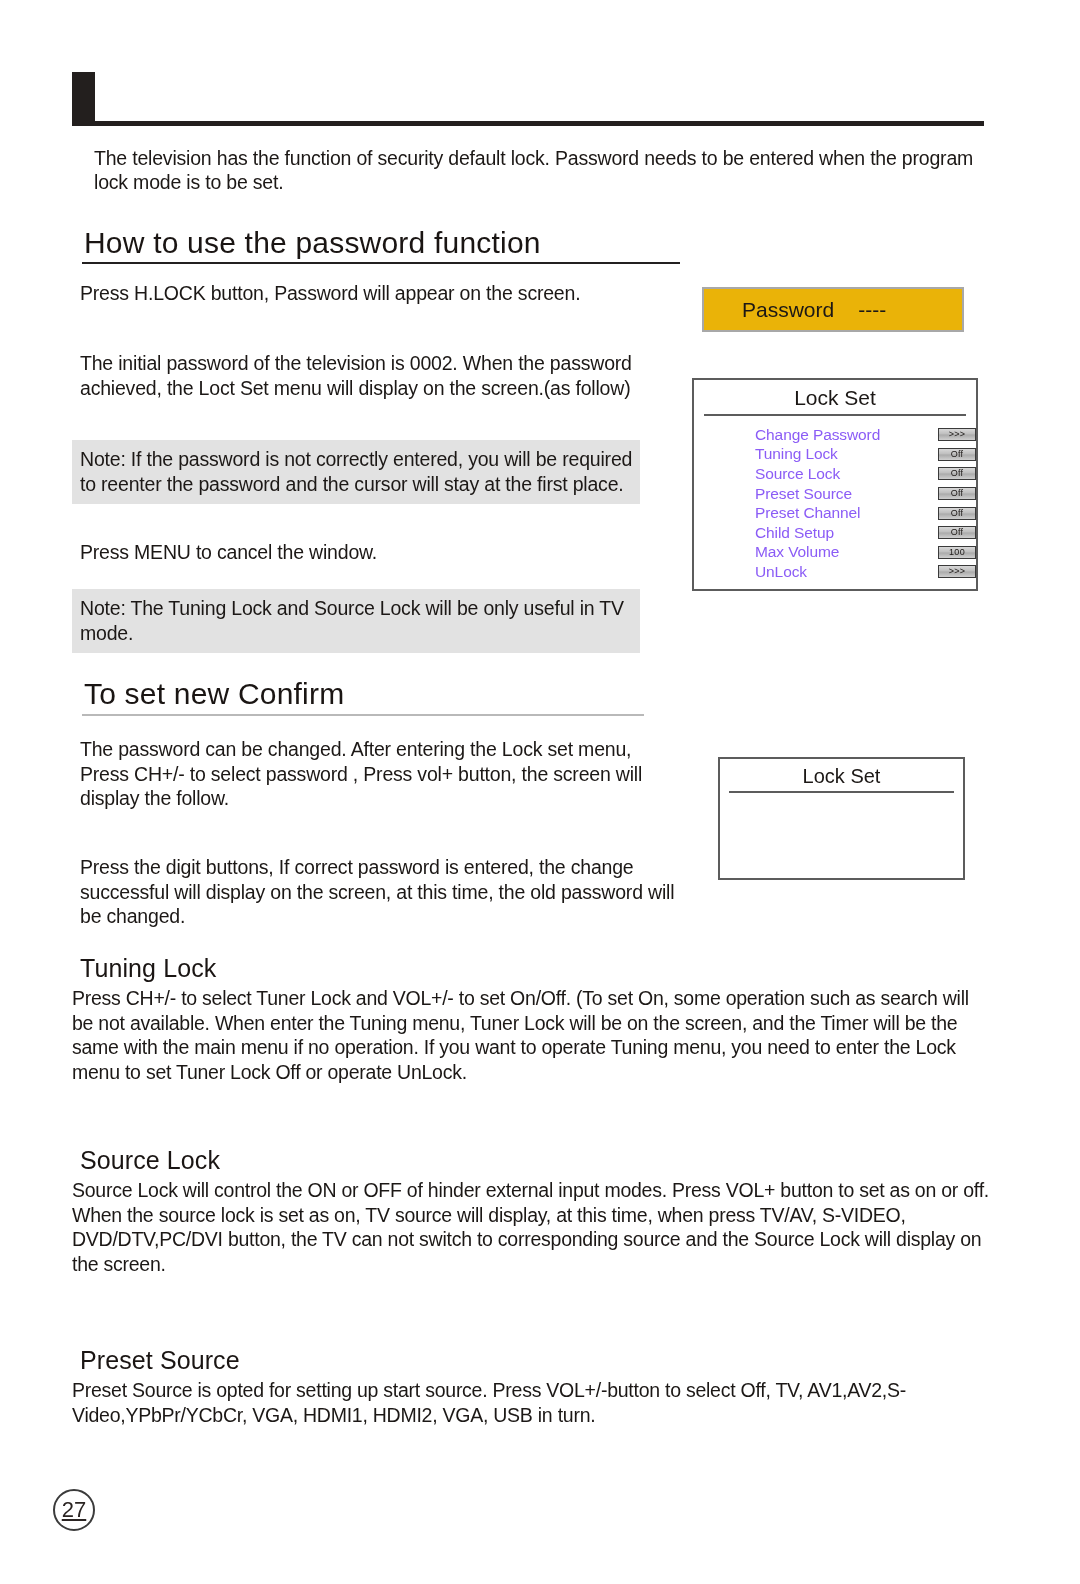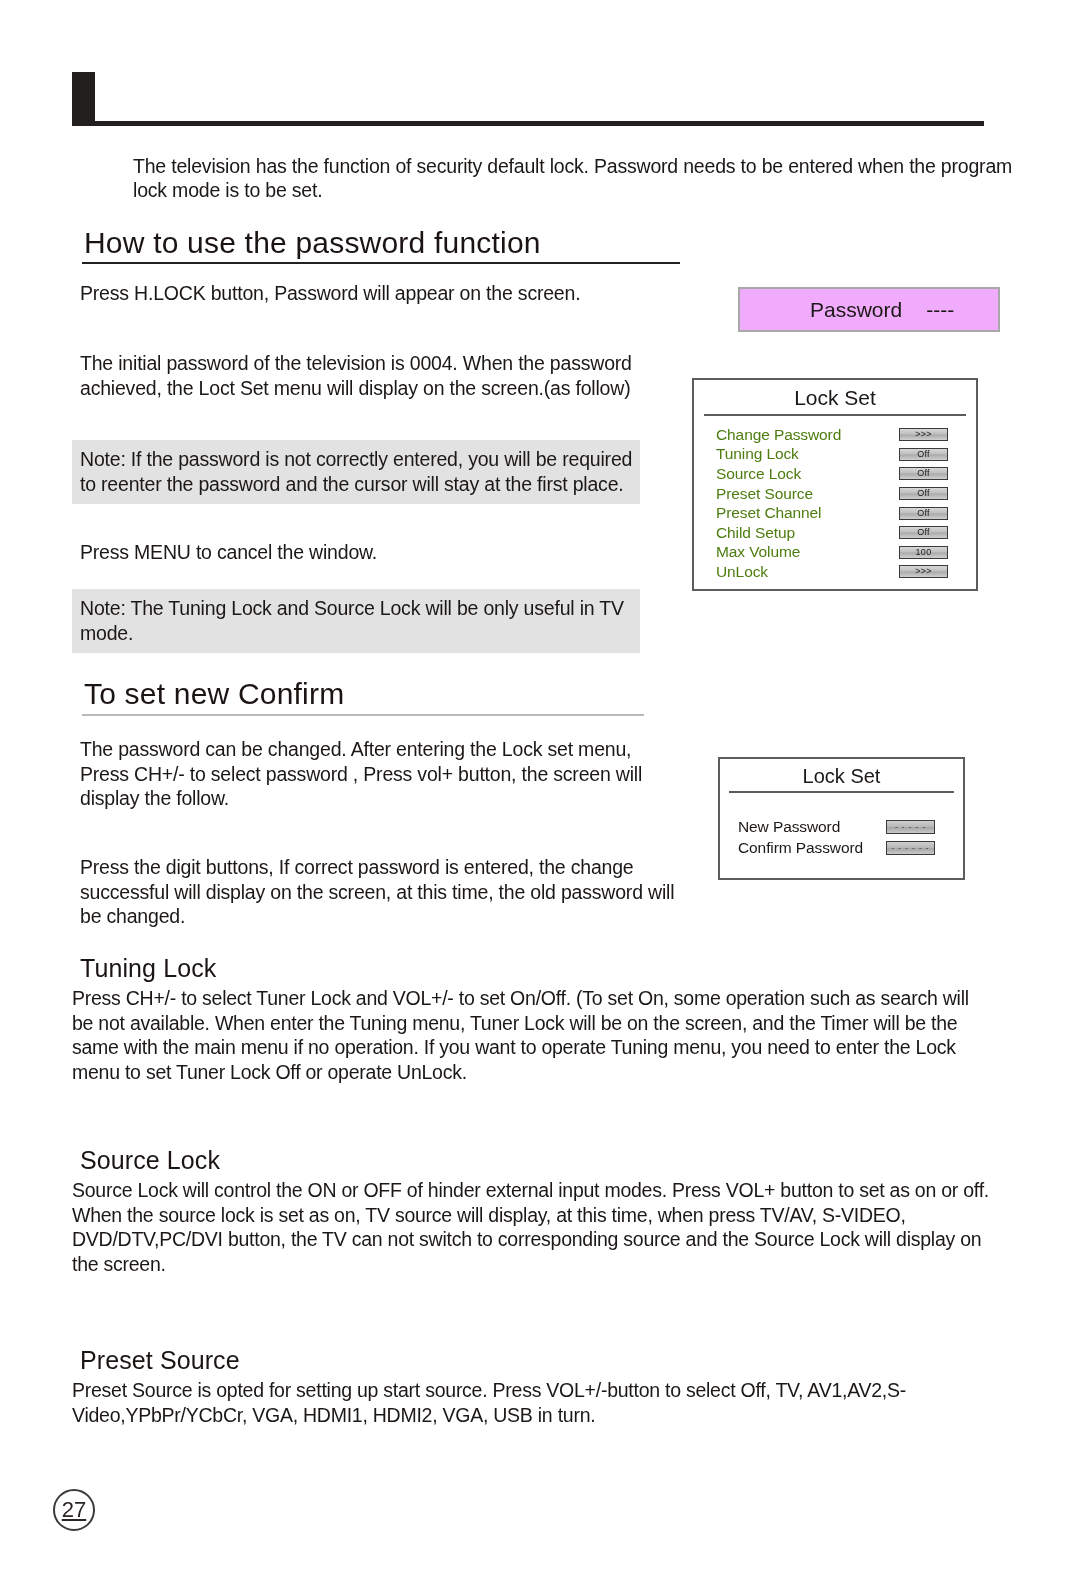--- a/index.html
+++ b/index.html
@@ -49,26 +49,25 @@
     top: 53px;
     width: 912px;
     height: 5px;
     background: #231f1e;
   }
 
   
   #intro-para {
     position: absolute;
     left: 94px;
-    top: 154px;
+    top: 146px;
     width: 880px;
     font-size: 19.5px;
     line-height: 24px;
     letter-spacing: -0.2px;
-    margin-left: 39px;
   }
 
   
   .section-head {
     position: absolute;
     font-size: 30px;
     font-weight: normal;
     letter-spacing: 0.2px;
     color: #1a1513;
     white-space: nowrap;
@@ -139,30 +138,29 @@
 
   #head-source { left: 80px; top: 1146px; }
   #para-source { left: 72px; top: 1178px; width: 920px; }
 
   #head-preset { left: 80px; top: 1346px; }
   #para-preset { left: 72px; top: 1378px; width: 920px; }
 
   
   #osd-password {
     position: absolute;
-    left: 738px;
+    left: 702px;
     top: 287px;
     width: 262px;
     height: 45px;
     border: 2px solid #a8a8a8;
-    background: #f0abfc;
-    box-sizing: border-box;
-    display: flex;
-    align-items: center;
-    padding-left: 32px;
+    background: #eab308;
+    box-sizing: border-box;
+    display: flex;
+    align-items: center;
   }
   #osd-password-label {
     margin-left: 38px;
     font-size: 21px;
     color: #1c1816;
   }
   #osd-password-value {
     margin-left: 24px;
     font-size: 21px;
     letter-spacing: 0px;
@@ -196,24 +194,25 @@
     padding: 9px 0 0 0;
   }
   .osd-row {
     display: flex;
     align-items: center;
     height: 19.6px;
     padding-left: 22px;
   }
   .osd-row-label {
     font-size: 15.5px;
-    color: #4d7c0f;
+    color: #8b5cf6;
     flex: 0 0 183px;
     white-space: nowrap;
     letter-spacing: -0.1px;
+    margin-left: 39px;
   }
   .osd-chip {
     width: 49px;
     height: 13px;
     border: 1px solid #3a3a3a;
     background: linear-gradient(to bottom, #d8d8d8 0%, #bdbdbd 48%, #a9a9a9 52%, #cfcfcf 100%);
     display: flex;
     align-items: center;
     justify-content: center;
     box-sizing: border-box;
@@ -307,21 +306,21 @@
   <div id="title-bar-mark"></div>
   <div id="title-rule"></div>
 </div>
 
 <div id="intro-para" class="body-para">The television has the function of security default lock. Password needs to be entered when the program lock mode is to be set.</div>
 
 <div id="head-howto" class="section-head">How to use the password function</div>
 <div id="rule-howto" class="section-rule"></div>
 
 <div id="para-hlock" class="body-para">Press H.LOCK button, Password will appear on the screen.</div>
-<div id="para-initial" class="body-para"> The initial password of the television is 0004. When the password achieved, the Loct Set menu will display on the screen.(as follow)</div>
+<div id="para-initial" class="body-para"> The initial password of the television is 0002. When the password achieved, the Loct Set menu will display on the screen.(as follow)</div>
 <div id="note-1" class="note-box">Note: If the password is not correctly entered, you will be required to reenter the password and the cursor will stay at the first place.</div>
 <div id="para-menu" class="body-para">Press MENU to cancel the window.</div>
 <div id="note-2" class="note-box">Note: The Tuning Lock and Source Lock will be only useful in TV mode.</div>
 
 <div id="osd-password">
   <div id="osd-password-label">Password</div>
   <div id="osd-password-value">----</div>
 </div>
 
 <div id="osd-lockset">
@@ -390,37 +389,20 @@
 
 <div id="head-setnew" class="section-head">To set new   Confirm</div>
 <div id="rule-setnew" class="section-rule light"></div>
 
 <div id="para-canchange" class="body-para">The password can be changed.     After entering the Lock set menu, Press CH+/- to select password , Press vol+ button, the screen will display the follow.</div>
 <div id="para-digit" class="body-para">Press the digit buttons, If correct password is entered, the change successful will display on the screen, at this time, the old password will be changed.</div>
 
 <div id="osd-lockset2">
   <div id="osd-lockset2-title">Lock Set</div>
   <div id="osd-lockset2-divider"></div>
-  <div id="osd-lockset2-rows">
-
-    <div class="osd-row2">
-      <div class="osd-row2-label">New Password</div>
-      <div class="osd-chip2">
-          <span>- - - - -</span>
-        </div>
-    </div>
-
-    <div class="osd-row2">
-      <div class="osd-row2-label">Confirm Password</div>
-      <div class="osd-chip2">
-          <span>- - - - - -</span>
-        </div>
-    </div>
-
-  </div>
 </div>
 
 <div id="head-tuning" class="sub-head">Tuning Lock</div>
 <div id="para-tuning" class="sub-para">Press CH+/- to select Tuner Lock and VOL+/- to set On/Off.  (To set On, some operation such as search will be not available. When enter the Tuning menu, Tuner Lock will be on the screen, and the Timer will be the same with the main menu if no operation. If you want to operate Tuning menu, you need to enter the Lock menu to set Tuner Lock Off or operate UnLock.</div>
 
 <div id="head-source" class="sub-head">Source Lock</div>
 <div id="para-source" class="sub-para">Source Lock will control the ON or OFF of hinder external input modes. Press VOL+ button to set as on or off. When the source lock is set as on, TV source will display, at this time, when press TV/AV, S-VIDEO, DVD/DTV,PC/DVI button, the TV can not switch to corresponding source and the Source Lock will display on the screen.</div>
 
 <div id="head-preset" class="sub-head">Preset Source</div>
 <div id="para-preset" class="sub-para">Preset Source is opted for setting up start source. Press VOL+/-button to select Off, TV, AV1,AV2,S-Video,YPbPr/YCbCr, VGA, HDMI1, HDMI2, VGA, USB in turn.</div>

